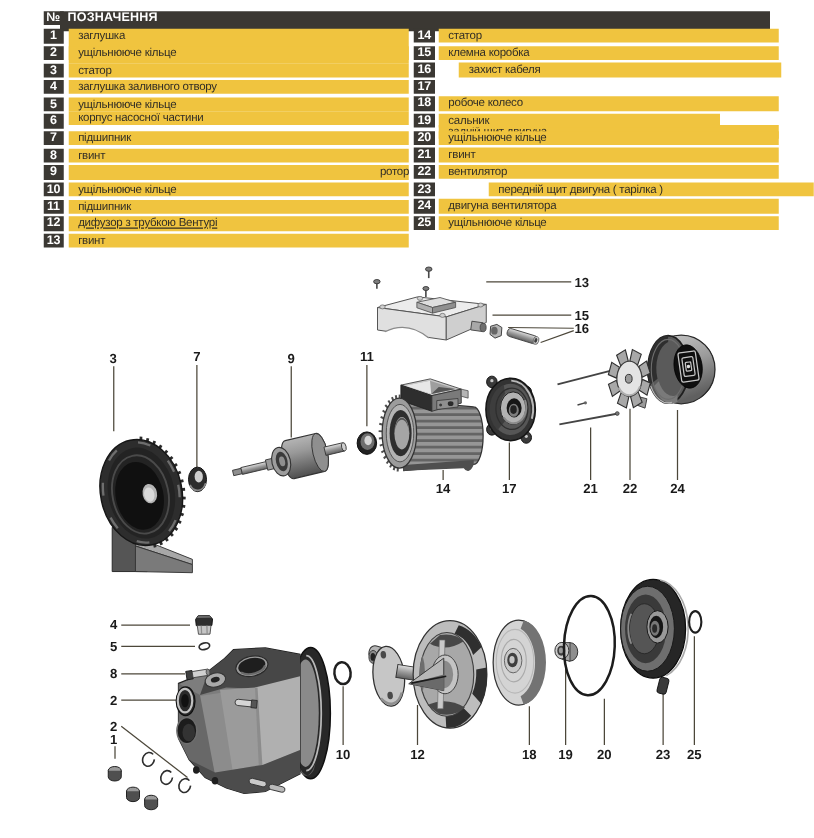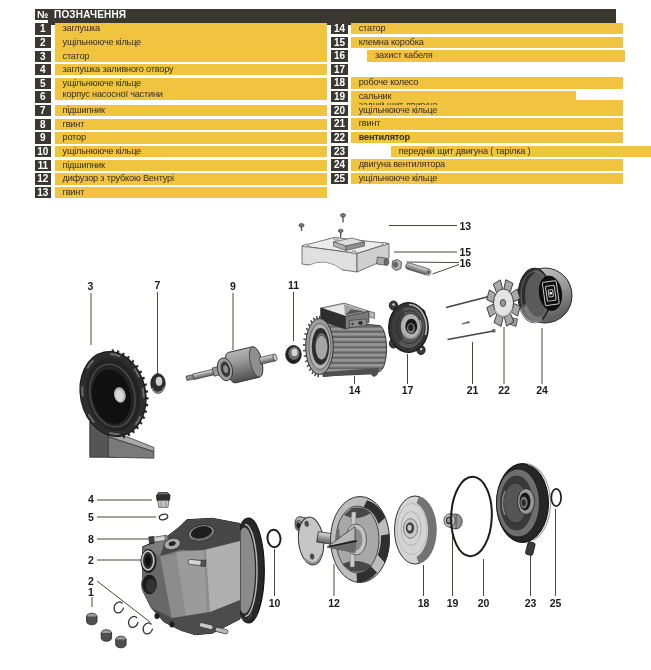--- a/index.html
+++ b/index.html
@@ -29,48 +29,48 @@
 <div class="cell" style="left:54.5px;top:64.1px;width:272.8px;height:11.4px;">заглушка заливного отвору</div>
 <div class="num" style="left:34.7px;top:77.7px;width:16.1px;height:11.4px;">5</div>
 <div class="cell" style="left:54.5px;top:77.7px;width:272.8px;height:11.4px;">ущільнююче кільце</div>
 <div class="num" style="left:34.7px;top:91.4px;width:16.1px;height:11.4px;">6</div>
 <div class="cell" style="left:54.5px;top:89px;width:272.8px;height:11.4px;">корпус насосної частини</div>
 <div class="num" style="left:34.7px;top:105px;width:16.1px;height:11.4px;">7</div>
 <div class="cell" style="left:54.5px;top:105px;width:272.8px;height:11.4px;">підшипник</div>
 <div class="num" style="left:34.7px;top:118.6px;width:16.1px;height:11.4px;">8</div>
 <div class="cell" style="left:54.5px;top:118.6px;width:272.8px;height:11.4px;">гвинт</div>
 <div class="num" style="left:34.7px;top:132.3px;width:16.1px;height:11.4px;">9</div>
-<div class="cell" style="left:54.5px;top:132.3px;width:272.8px;height:11.4px;">ротор</div>
+<div class="cell" style="left:54.5px;top:132.3px;width:272.8px;height:11.4px;text-align:right;">ротор</div>
 <div class="num" style="left:34.7px;top:145.9px;width:16.1px;height:11.4px;">10</div>
 <div class="cell" style="left:54.5px;top:145.9px;width:272.8px;height:11.4px;">ущільнююче кільце</div>
 <div class="num" style="left:34.7px;top:159.5px;width:16.1px;height:11.4px;">11</div>
 <div class="cell" style="left:54.5px;top:159.5px;width:272.8px;height:11.4px;">підшипник</div>
 <div class="num" style="left:34.7px;top:173.2px;width:16.1px;height:11.4px;">12</div>
-<div class="cell" style="left:54.5px;top:173.2px;width:272.8px;height:11.4px;">дифузор з трубкою Вентурі</div>
+<div class="cell" style="left:54.5px;top:173.2px;width:272.8px;height:11.4px;text-decoration:underline;">дифузор з трубкою Вентурі</div>
 <div class="num" style="left:34.7px;top:186.8px;width:16.1px;height:11.4px;">13</div>
 <div class="cell" style="left:54.5px;top:186.8px;width:272.8px;height:11.4px;">гвинт</div>
 
 <div class="num" style="left:330.8px;top:22.9px;width:17.2px;height:11.4px;">14</div>
 <div class="cell" style="left:350.7px;top:22.9px;width:272.1px;height:11.4px;">статор</div>
 <div class="num" style="left:330.8px;top:36.5px;width:17.2px;height:11.4px;">15</div>
 <div class="cell" style="left:350.7px;top:36.5px;width:272.1px;height:11.4px;">клемна коробка</div>
 <div class="num" style="left:330.8px;top:50.2px;width:17.2px;height:11.4px;">16</div>
 <div class="cell" style="left:367px;top:50.2px;width:258px;height:11.4px;">захист кабеля</div>
 <div class="num" style="left:330.8px;top:63.8px;width:17.2px;height:11.4px;">17</div>
 <div class="cell" style="left:350.7px;top:63.8px;width:272.1px;height:11.4px;margin-top:36px;">задній щит двигуна</div>
 <div class="num" style="left:330.8px;top:77.4px;width:17.2px;height:11.4px;">18</div>
 <div class="cell" style="left:350.7px;top:77.4px;width:272.1px;height:11.4px;">робоче колесо</div>
 <div class="num" style="left:330.8px;top:91.1px;width:17.2px;height:11.4px;">19</div>
 <div class="cell" style="left:350.7px;top:91.1px;width:225px;height:11.4px;">сальник</div>
 <div class="num" style="left:330.8px;top:104.7px;width:17.2px;height:11.4px;">20</div>
 <div class="cell" style="left:350.7px;top:104.7px;width:272.1px;height:11.4px;">ущільнююче кільце</div>
 <div class="num" style="left:330.8px;top:118.3px;width:17.2px;height:11.4px;">21</div>
 <div class="cell" style="left:350.7px;top:118.3px;width:272.1px;height:11.4px;">гвинт</div>
 <div class="num" style="left:330.8px;top:132px;width:17.2px;height:11.4px;">22</div>
-<div class="cell" style="left:350.7px;top:132px;width:272.1px;height:11.4px;font-weight:bold;">вентилятор</div>
+<div class="cell" style="left:350.7px;top:132px;width:272.1px;height:11.4px;">вентилятор</div>
 <div class="num" style="left:330.8px;top:145.6px;width:17.2px;height:11.4px;">23</div>
 <div class="cell" style="left:350.7px;top:145.6px;width:272.1px;height:11.4px;margin-left:40px;">передній щит двигуна ( тарілка )</div>
 <div class="num" style="left:330.8px;top:159.2px;width:17.2px;height:11.4px;">24</div>
 <div class="cell" style="left:350.7px;top:159.2px;width:272.1px;height:11.4px;">двигуна вентилятора</div>
 <div class="num" style="left:330.8px;top:172.9px;width:17.2px;height:11.4px;">25</div>
 <div class="cell" style="left:350.7px;top:172.9px;width:272.1px;height:11.4px;">ущільнююче кільце</div>
 
 <svg width="651" height="670" viewBox="0 0 651 670">
 <defs>
 <linearGradient id="coreG" x1="0" y1="0" x2="0" y2="1">

